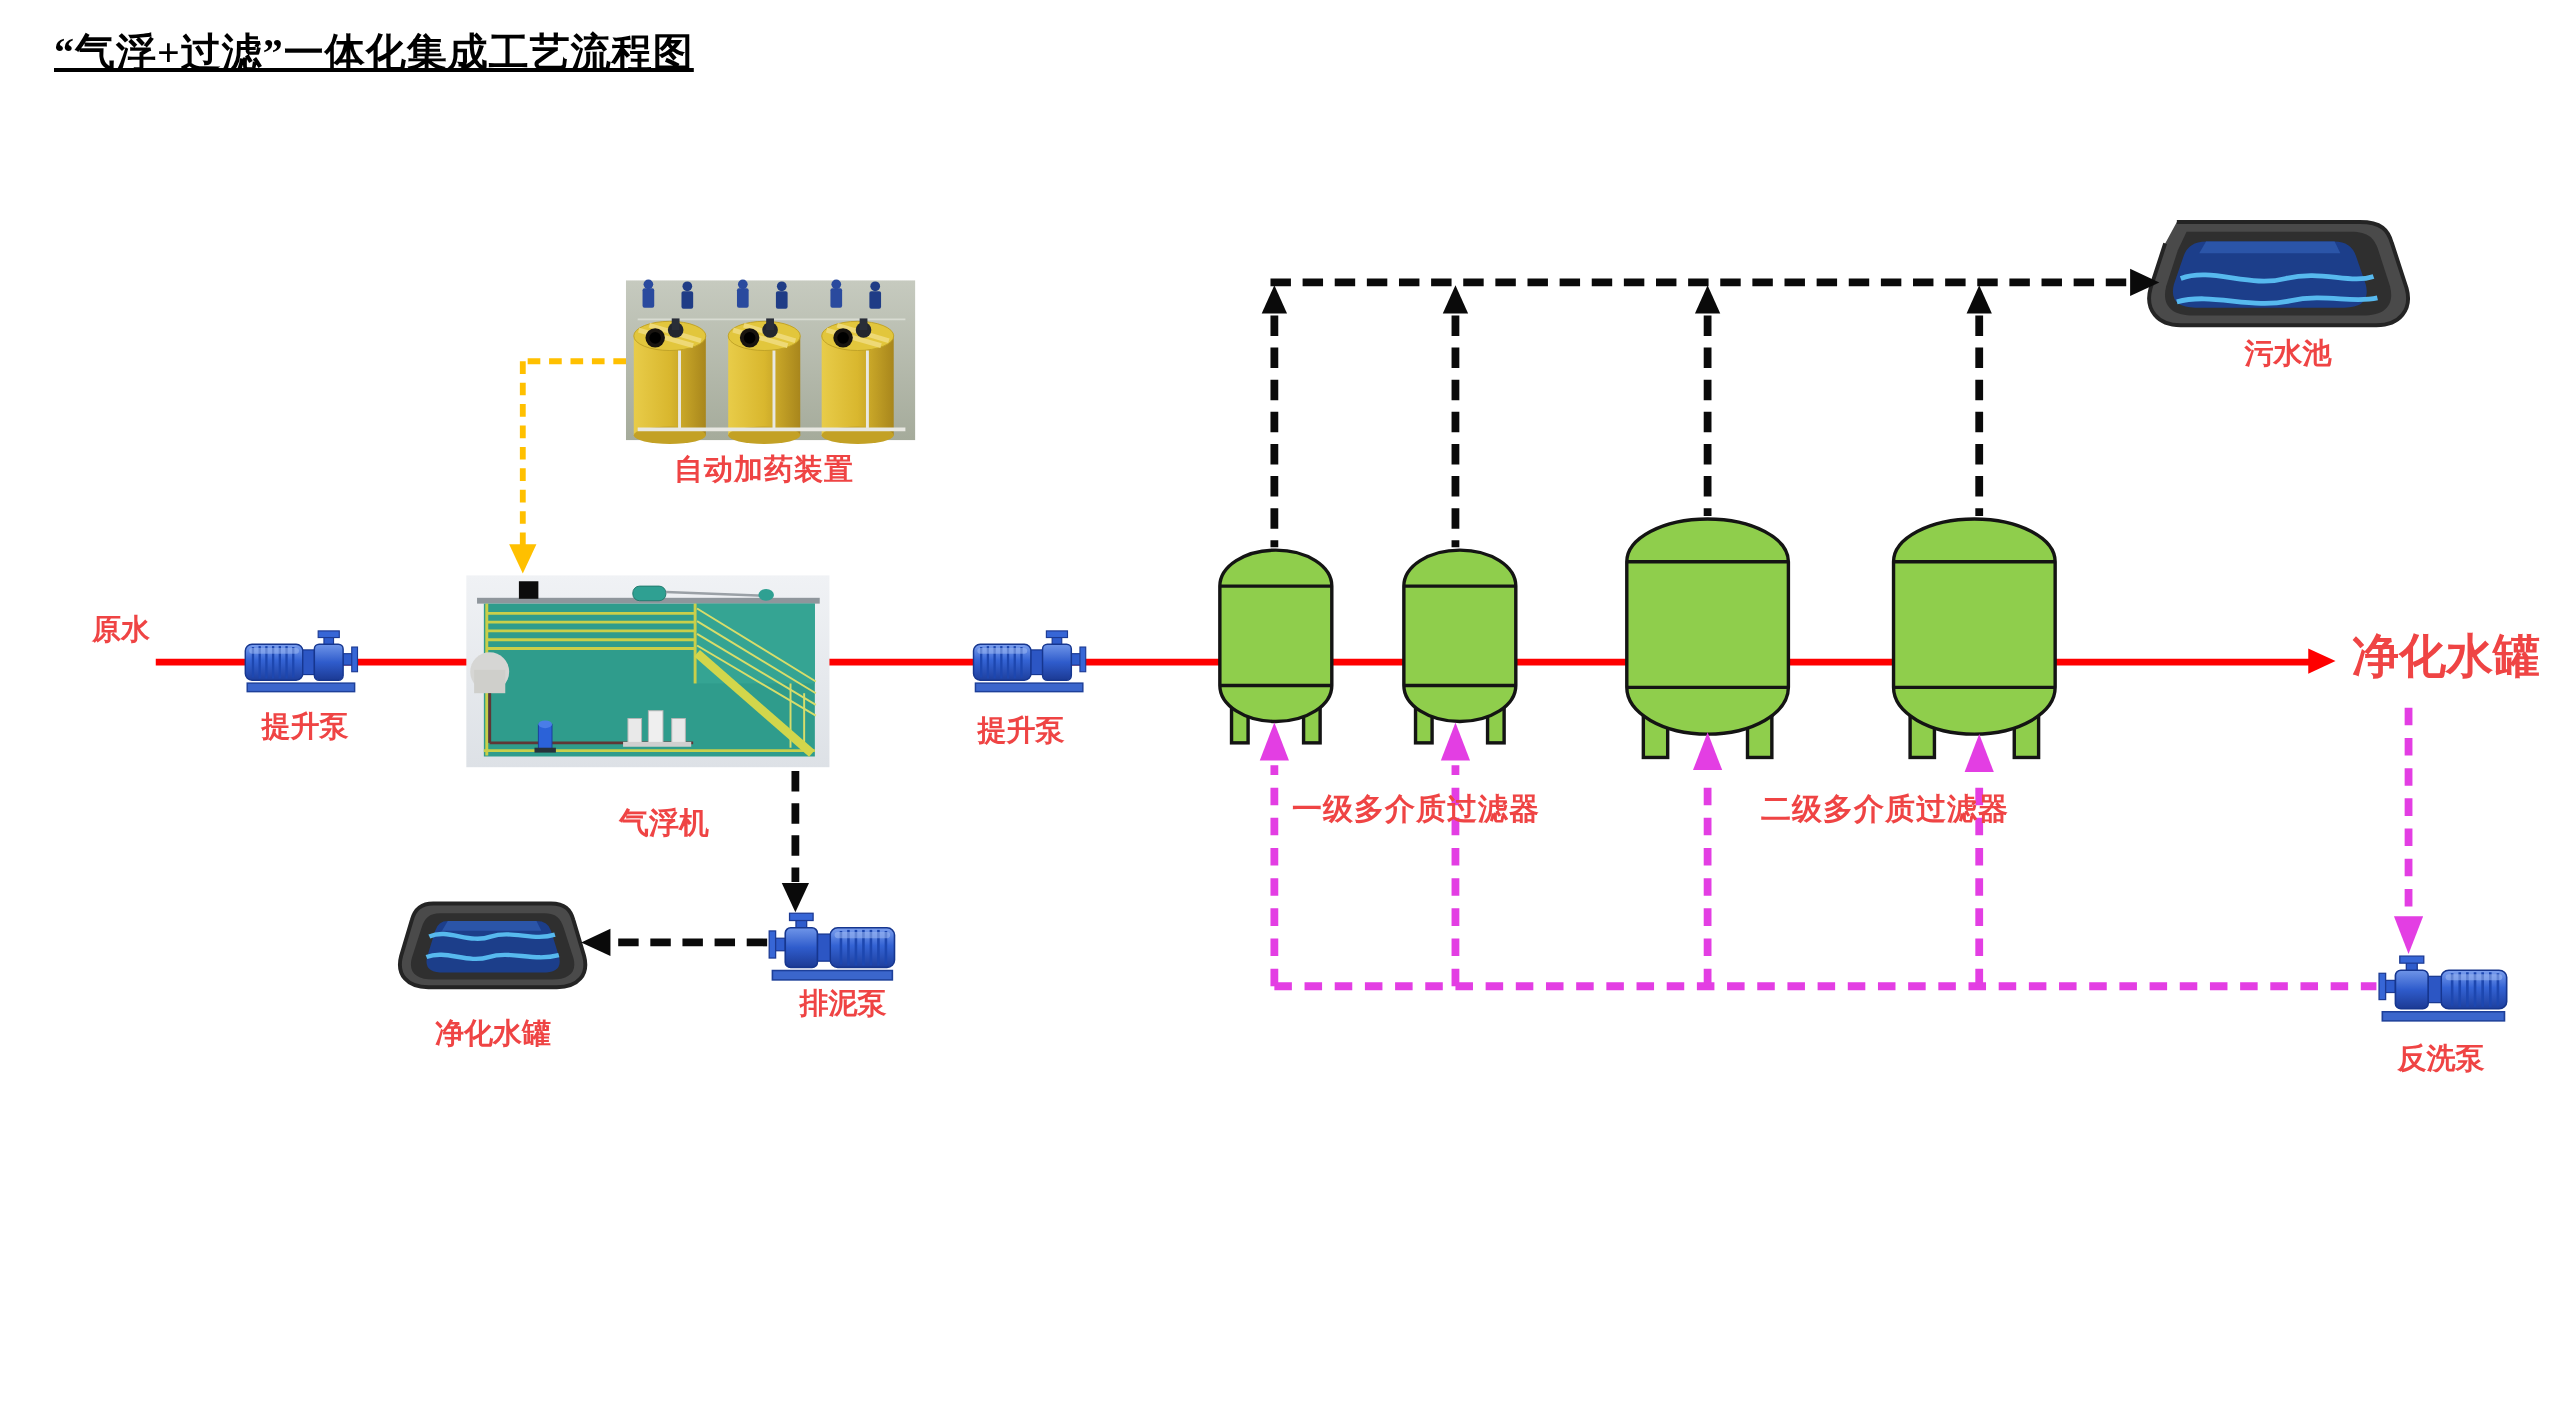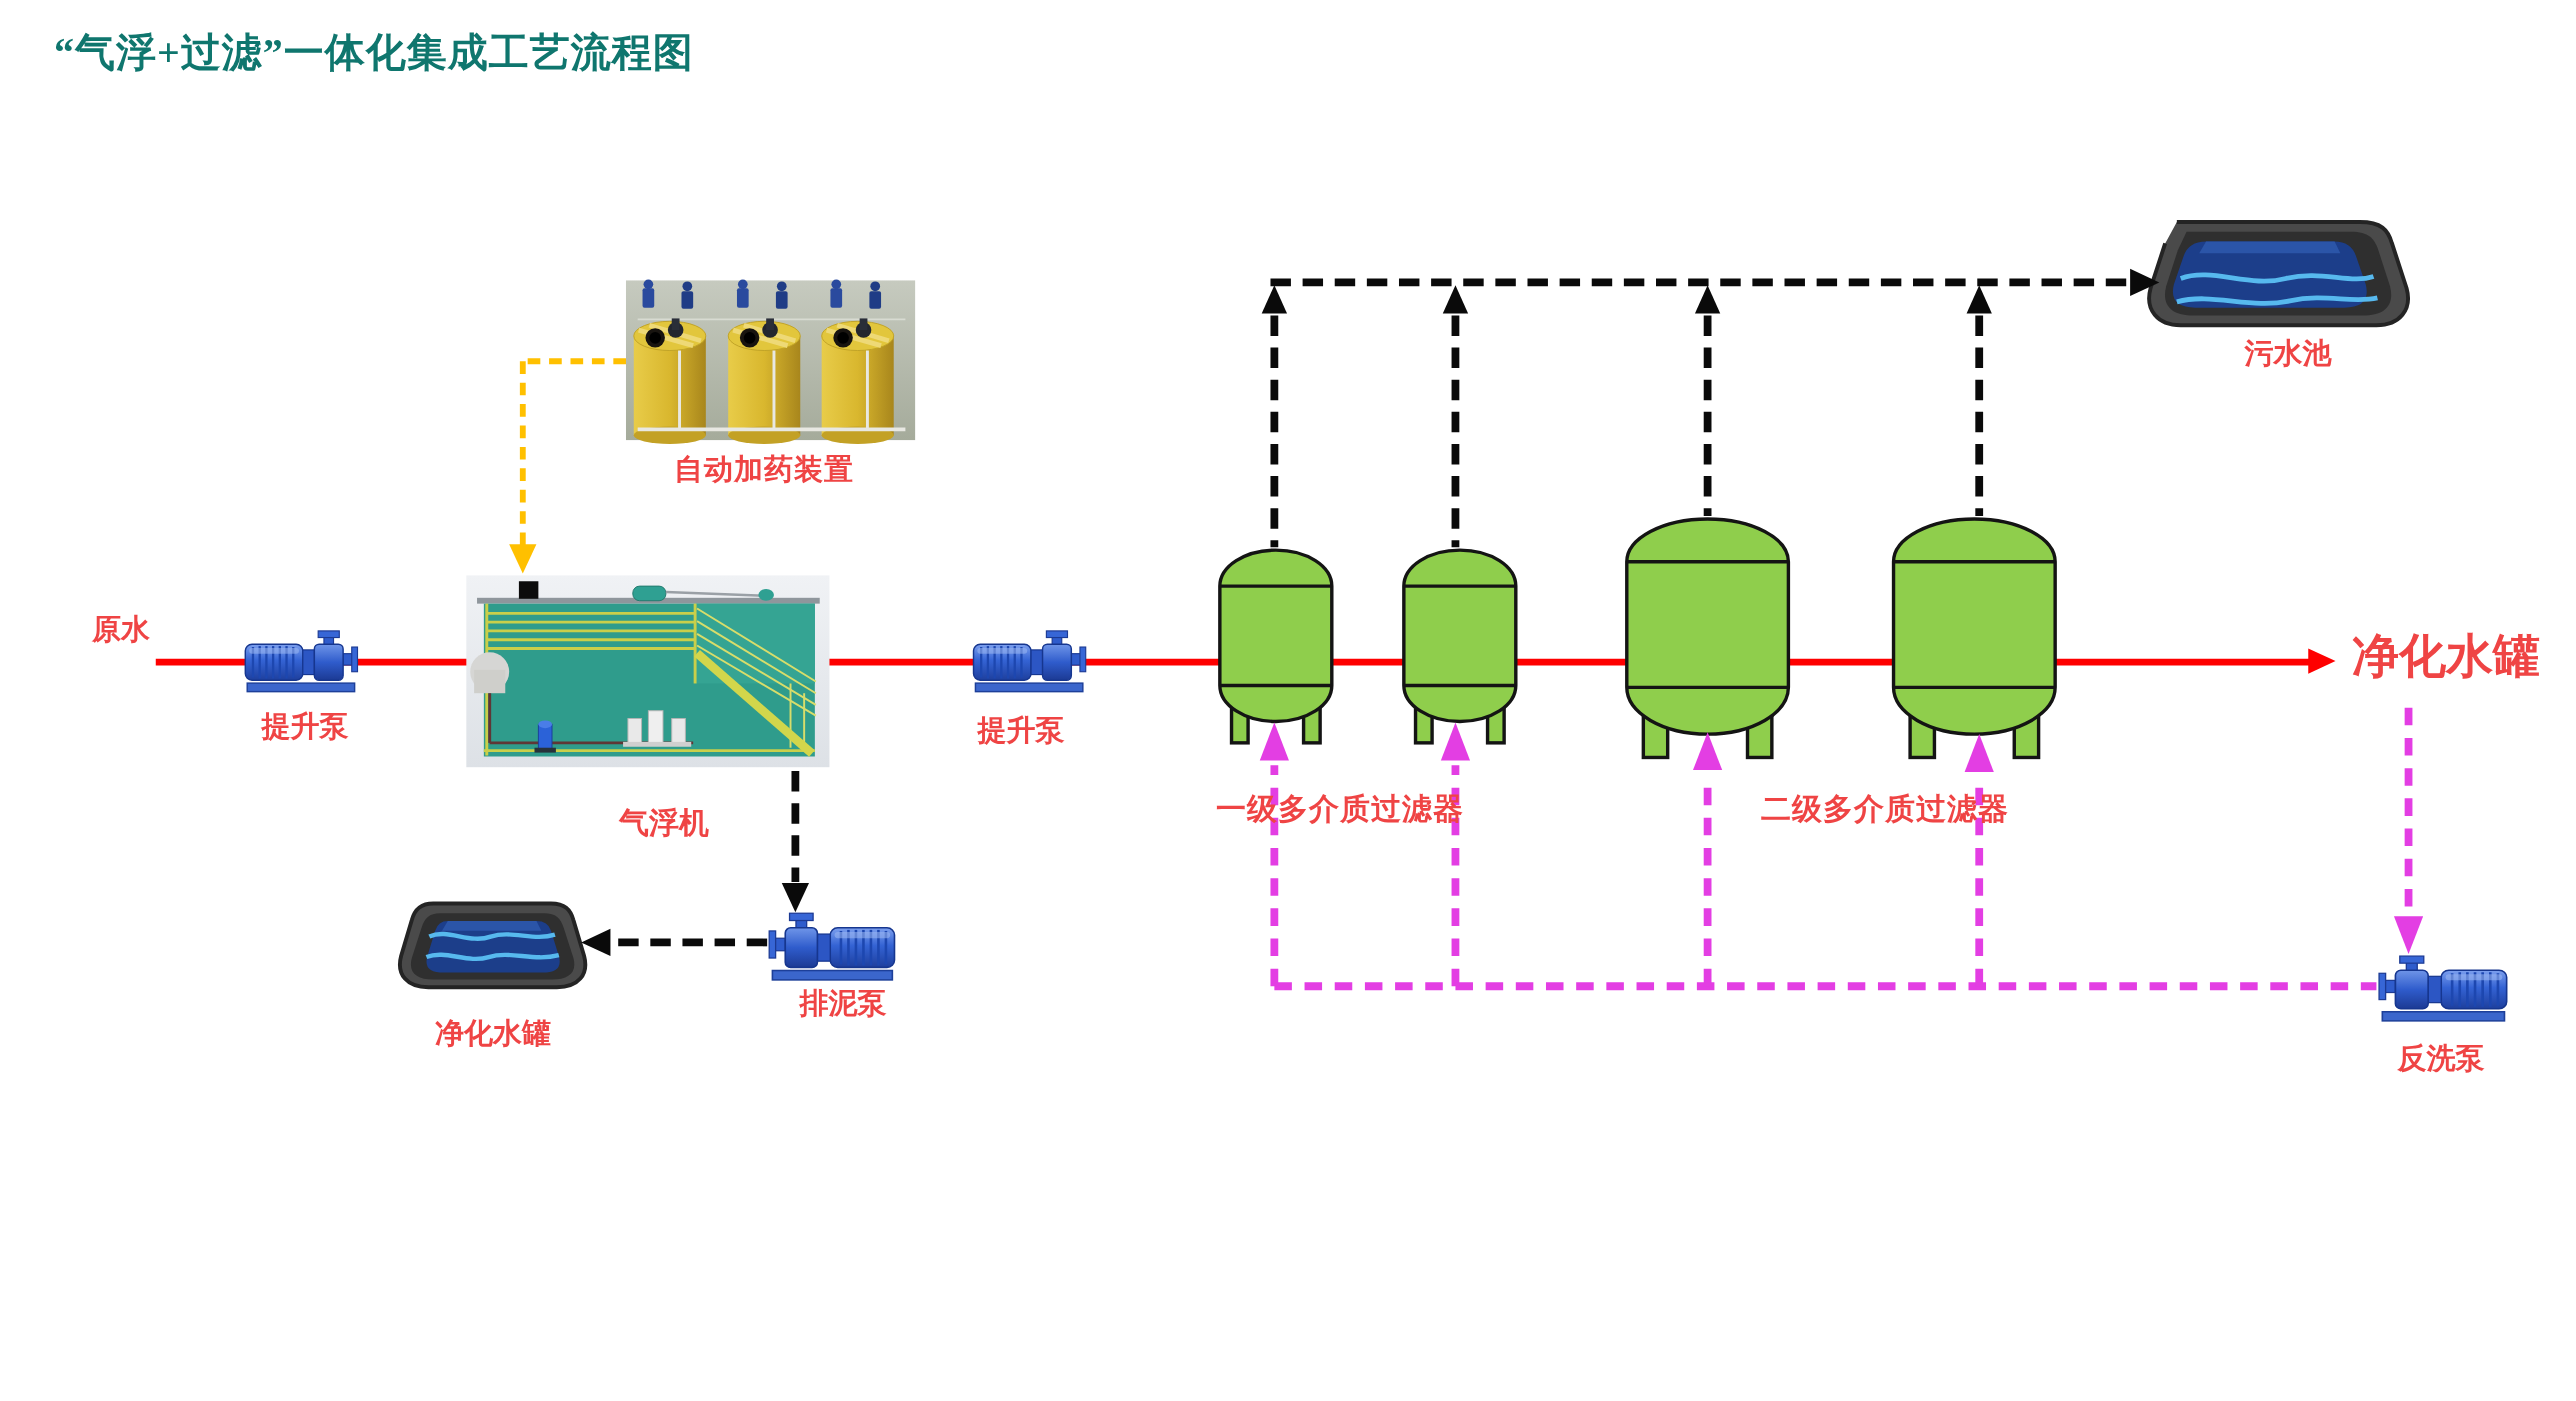--- a/index.html
+++ b/index.html
@@ -13,21 +13,21 @@
   .big{font-size:47px;}
   #title{position:absolute;left:54px;top:25px;transform:none;
          font-family:"Liberation Serif", serif;font-size:40px;font-weight:700;
          letter-spacing:1px;z-index:6;}
 </style>
 </head>
 <body>
 
 <div id="canvas">
 
-  <div id="title" style="color:#0f766e;">“气浮+过滤”一体化集成工艺流程图</div>
+  <div id="title" style="color:#000000;text-decoration:underline;">“气浮+过滤”一体化集成工艺流程图</div>
 
   <svg id="diagram" width="2576" height="1402" viewBox="0 0 2646 1440">
     <defs>
       <linearGradient id="pumpBody" x1="0" y1="0" x2="0" y2="1">
         <stop offset="0" stop-color="#7da0ee"></stop>
           <stop offset="0.45" stop-color="#3463d4"></stop>
           <stop offset="1" stop-color="#1e3f9d"></stop>
       </linearGradient>
       <linearGradient id="pumpHead" x1="0" y1="0" x2="0" y2="1">
         <stop offset="0" stop-color="#6f95e8"></stop>
@@ -279,19 +279,19 @@
     <use href="#pump" transform="translate(2577,982) scale(-1.12,1.04)"></use>
   </svg>
 
   <div class="label serif" style="left:121px;top:630px;">原水</div>
   <div class="label serif" style="left:305px;top:727px;">提升泵</div>
   <div class="label sans" style="left:764px;top:470px;font-size:29px;">自动加药装置</div>
   <div class="label serif" style="left:664px;top:823px;font-size:30px;">气浮机</div>
   <div class="label serif" style="left:493px;top:1034px;">净化水罐</div>
   <div class="label serif" style="left:800px;top:1004px;margin-left:43px;">排泥泵</div>
   <div class="label serif" style="left:1021px;top:731px;">提升泵</div>
-  <div class="label sans" style="left:1340px;top:809px;text-align:right;">一级多介质过滤器</div>
+  <div class="label sans" style="left:1416px;top:809px;text-align:right;">一级多介质过滤器</div>
   <div class="label sans" style="left:1885px;top:809px;">二级多介质过滤器</div>
   <div class="label serif" style="left:2288px;top:354px;">污水池</div>
   <div class="label serif big" style="left:2446px;top:656px;">净化水罐</div>
   <div class="label serif" style="left:2441px;top:1059px;">反洗泵</div>
 </div>
 
 
 </body></html>

